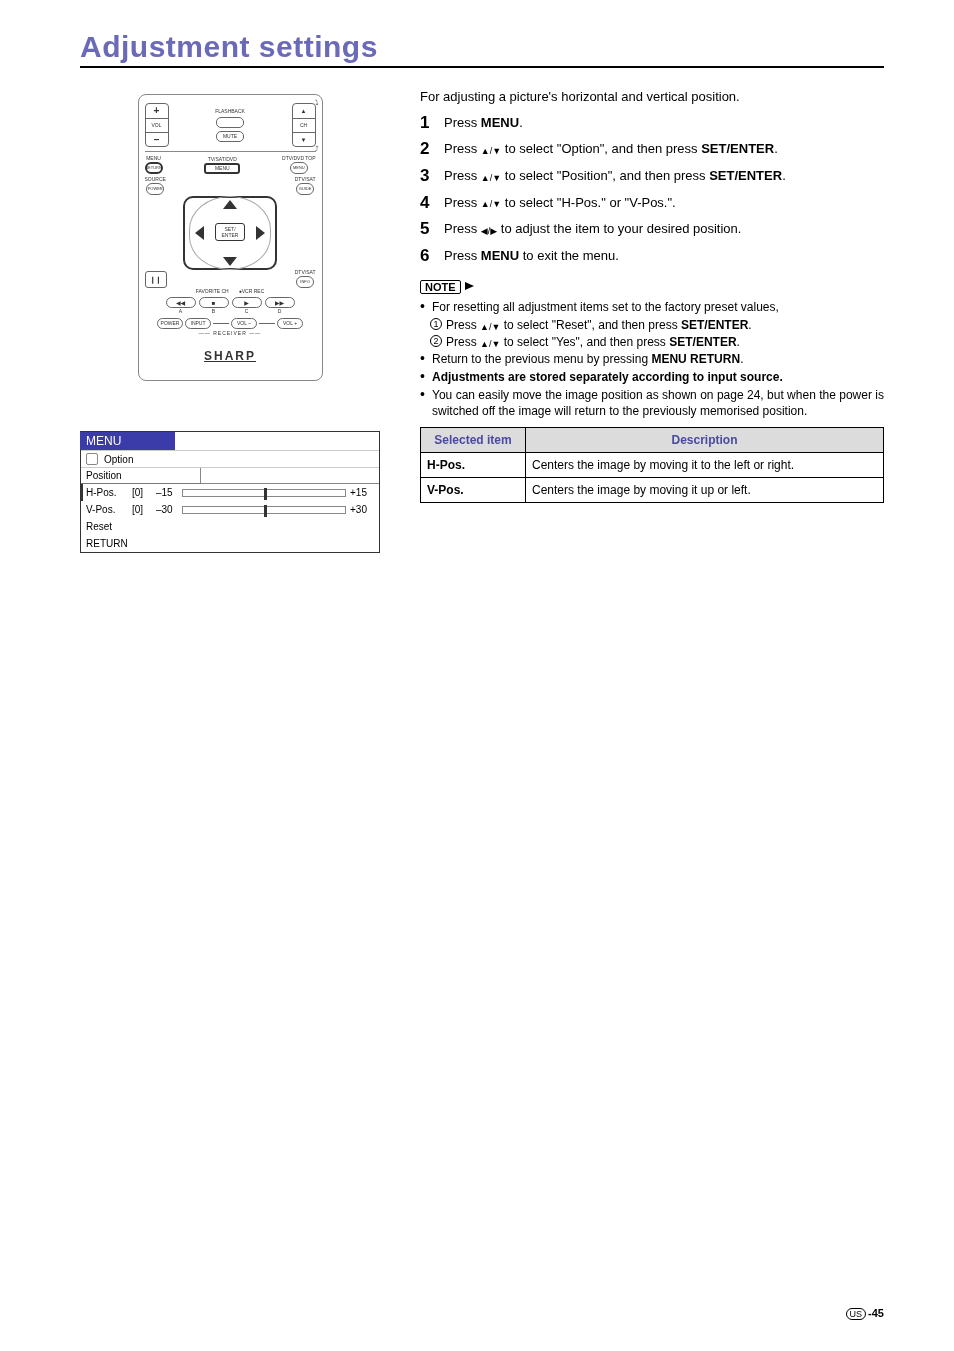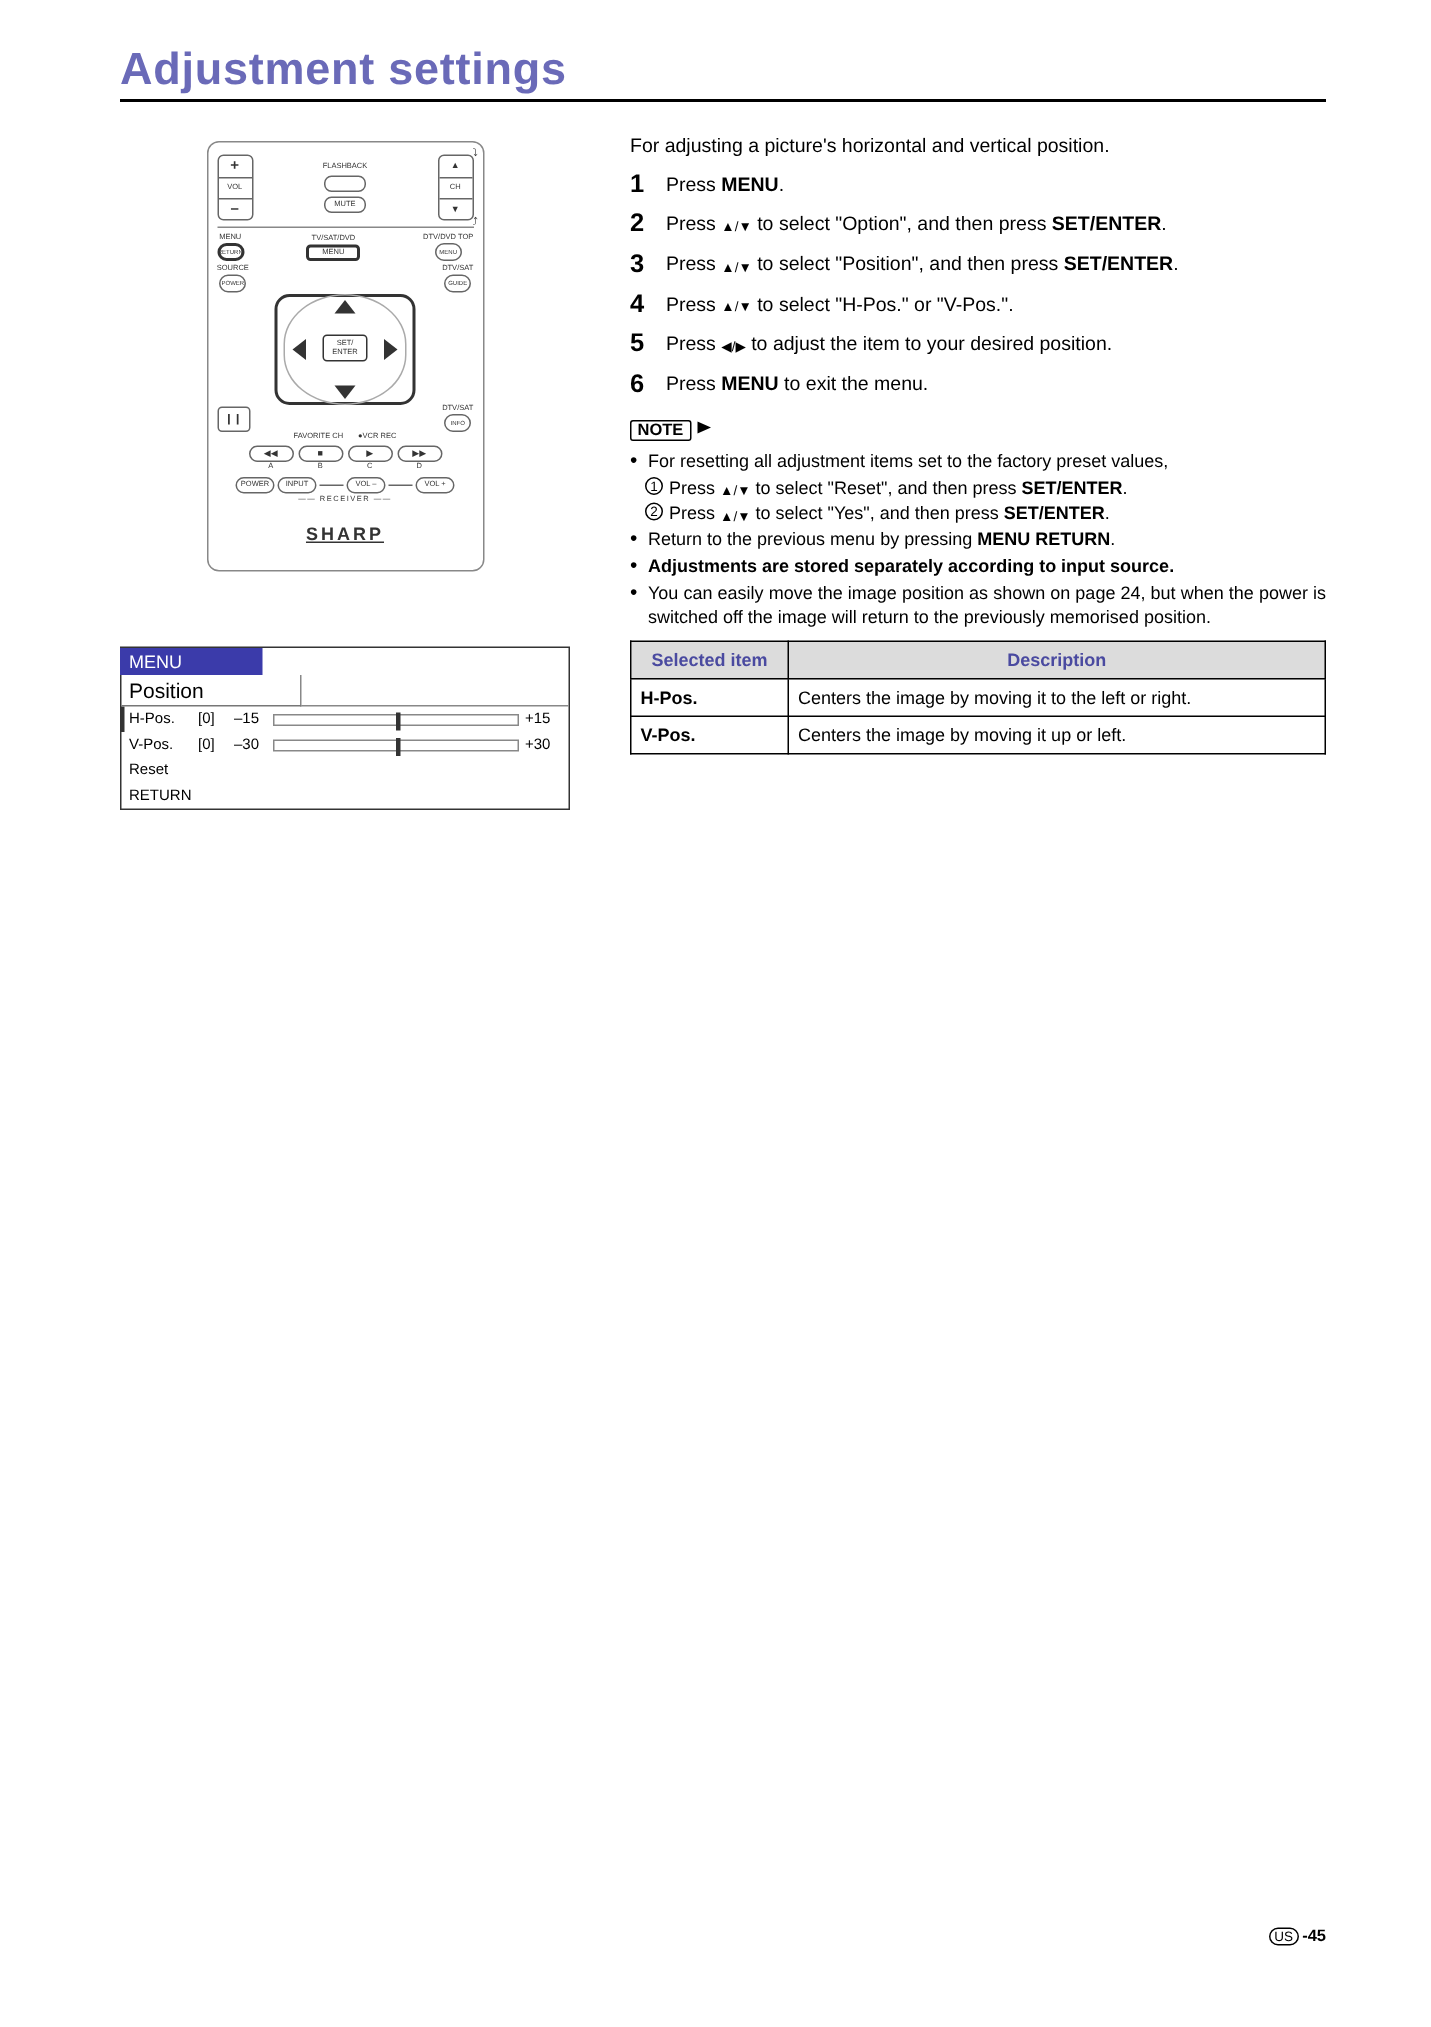--- a/index.html
+++ b/index.html
@@ -91,21 +91,21 @@
     width: 95px;
     margin-left:-1px;
   }
   .menu-panel .row1 {
     display:flex; align-items:center; gap:6px; padding:2px 5px; font-size:10px;
     border-bottom: 1px solid #ccc;
     border-top: 1px solid #ccc;
   }
   .menu-panel .icon1 { width:12px; height:12px; border:1px solid #888; border-radius:2px;}
   .menu-panel .sel {
-    font-size:14px; padding:2px 5px; border-bottom: 1px solid #777;
+    font-size:10px; padding:2px 5px; border-bottom: 1px solid #777;
     width:120px;
   }
   .slider-row { display:flex; align-items:center; font-size:10px; padding:3px 5px; gap:4px;}
   .slider-row.selrow { border-left:3px solid #333; margin-left:-1px; padding-left:3px;}
   .slider-row .nm { width:42px; }
   .slider-row .val { width:20px;}
   .slider-row .min { width:22px;}
   .slider-row .bar { flex:1; height:8px; border:1px solid #888; position:relative;}
   .slider-row .handle { position:absolute; top:-2px; width:3px; height:12px; background:#333;}
   .slider-row .max { width:24px; text-align:left;}
@@ -160,21 +160,21 @@
     width:12px; height:12px; border:1px solid #000; border-radius:50%;
     font-size:9px; text-align:center; line-height:11px;
   }
 
   
   .desc-table { border-collapse:collapse; width:100%; margin-top:8px; font-size:12px;}
   .desc-table th { background:#dcdcdc; border:1px solid #000; padding:5px 6px; text-align:center; font-weight:bold; color:#4a4aa0;}
   .desc-table td { border:1px solid #000; padding:5px 6px; vertical-align:top;}
   .desc-table td.item { font-weight:bold; width:105px;}
 
-  .footer { position:absolute; bottom:54px; right:70px; font-size:11px;}
+  .footer { position:absolute; bottom:32px; right:70px; font-size:11px;}
   .footer .us { border:1px solid #000; border-radius:9px; padding:0 3px; font-size:9px; margin-right:2px;}
 </style>
 </head>
 <body>
 
 <div class="page">
   <h1 class="title">Adjustment settings</h1>
 
   <div class="cols">
 
@@ -284,20 +284,24 @@
         </div>
         <div class="rec-label">—— <span>RECEIVER</span> ——</div>
 
         <div class="brand">SHARP</div>
       </div>
       </div>
 
       <div class="menu-panel">
         <div class="outer">
           <div class="hdr">MENU</div>
+          <div class="row1">
+            <span class="icon1"></span>
+            <span>Option</span>
+          </div>
           <div class="area2">
             <div class="la">
               <div class="sel">Position</div>
             </div>
             <div class="lb"></div>
           </div>
           <div class="slider-row selrow">
             <span class="nm">H-Pos.</span>
             <span class="val">[0]</span>
             <span class="min">–15</span>

